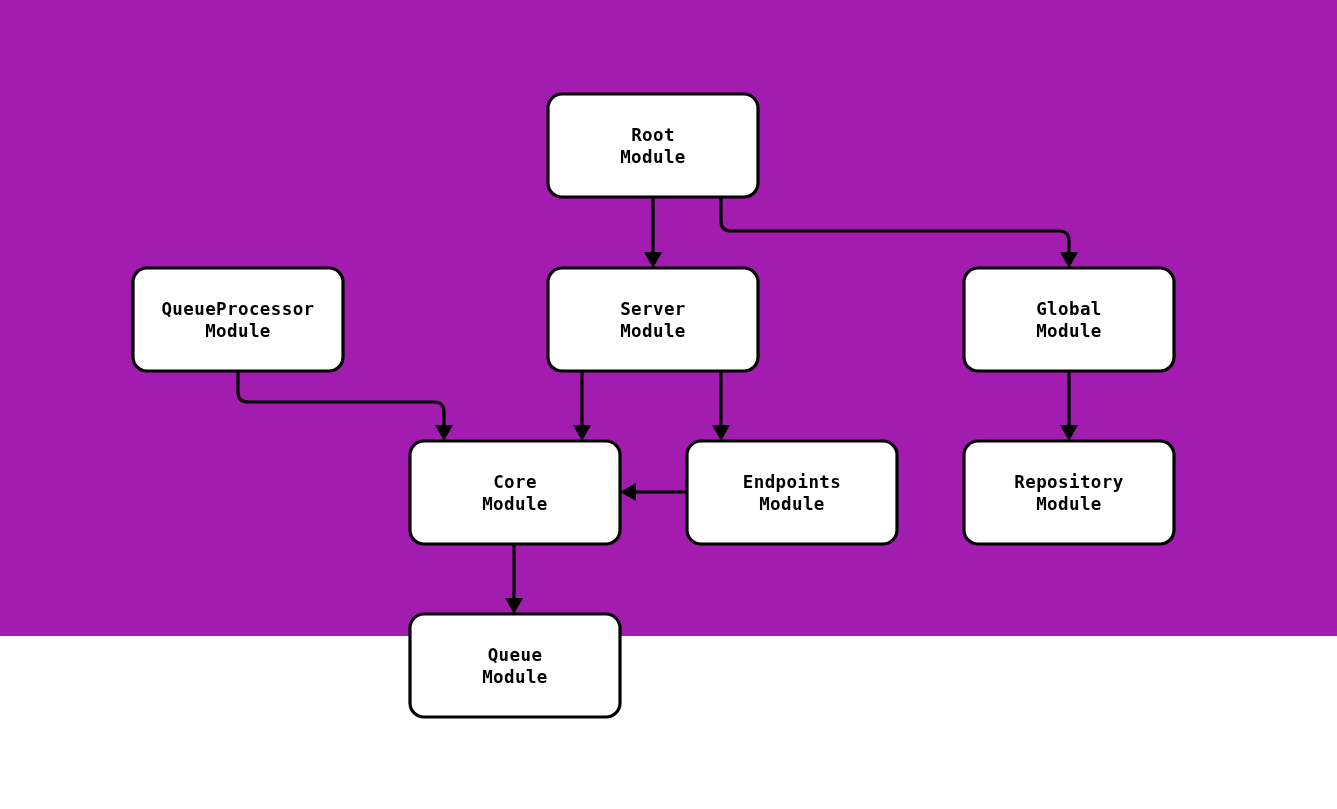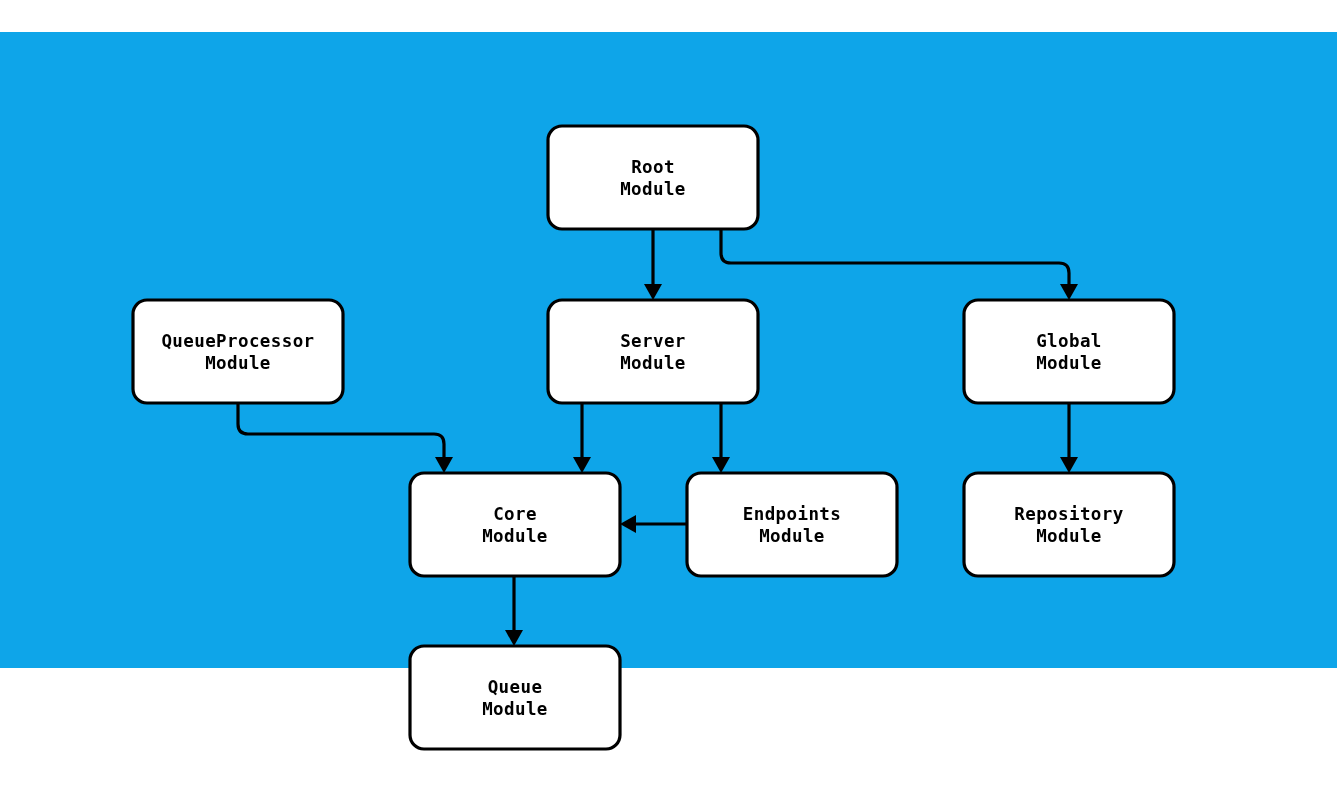--- a/index.html
+++ b/index.html
@@ -11,22 +11,21 @@
   body {
     width: 1337px;
     height: 809px;
     font-family: "DejaVu Sans Mono", "Liberation Mono", monospace;
     overflow: hidden;
   }
   #diagram-root {
     position: relative;
     width: 1337px;
     height: 636px;
-    background: #0ea5e9;
-    margin-top: 32px;
+    background: #a21caf;
   }
   svg.diagram-canvas {
     display: block;
     width: 1337px;
     height: 809px;
   }
   .node-box {
     fill: #ffffff;
     stroke: #000000;
     stroke-width: 3.2;

